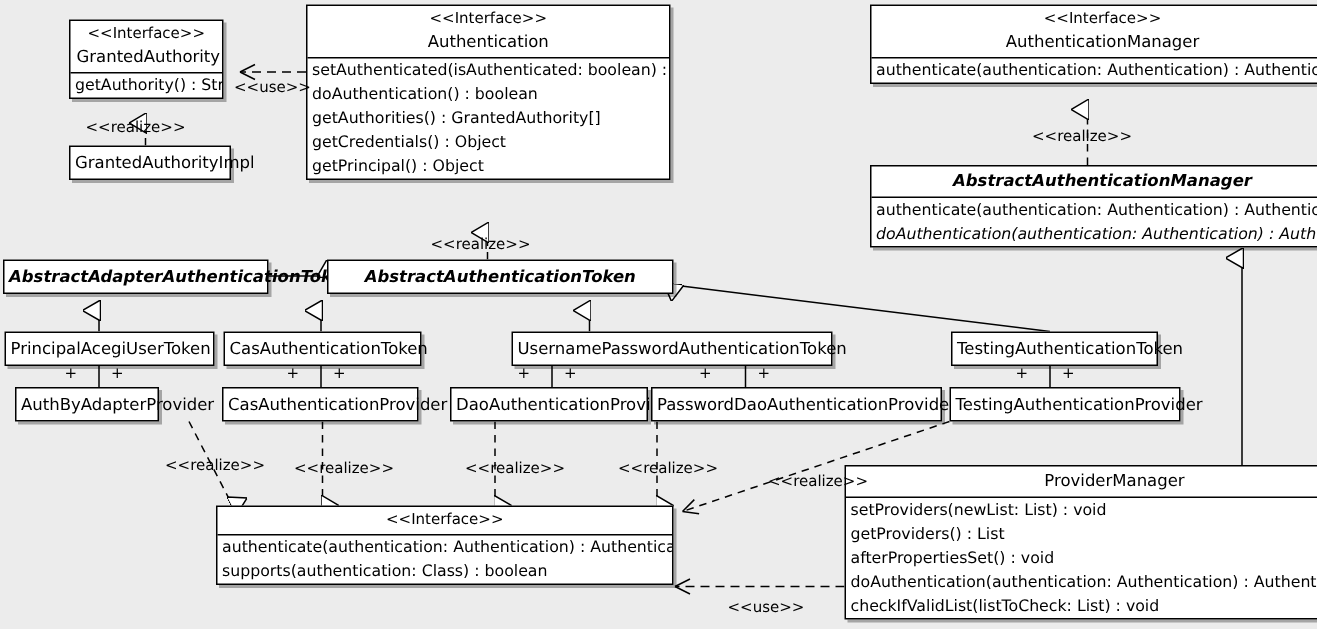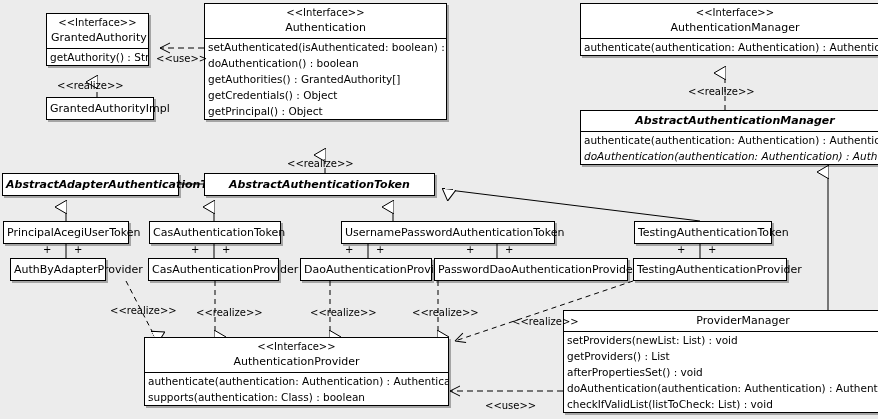--- a/index.html
+++ b/index.html
@@ -236,25 +236,25 @@
     <div class="compartment">
       <div class="member">authenticate(authentication: Authentication) : Authentication</div>
       <div class="member italic">doAuthentication(authentication: Authentication) : Authentication</div>
     </div>
   </div>
 
   <div class="uml-box" style="left:2px; top:173px; width:177px;">
     <div class="simple italic">AbstractAdapterAuthenticationToken</div>
   </div>
 
-  <div class="uml-box" style="left:204px; top:173px; width:231px;">
+  <div class="uml-box" style="left:218px; top:173px; width:231px;">
     <div class="simple italic">AbstractAuthenticationToken</div>
   </div>
 
-  <div class="uml-box" style="left:3px; top:221px; width:126px;">
+  <div class="uml-box" style="left:3px; top:221px; width:140px;">
     <div class="simple">PrincipalAcegiUserToken</div>
   </div>
 
   <div class="uml-box" style="left:149px; top:221px; width:132px;">
     <div class="simple">CasAuthenticationToken</div>
   </div>
 
   <div class="uml-box" style="left:341px; top:221px; width:214px;">
     <div class="simple">UsernamePasswordAuthenticationToken</div>
   </div>
@@ -279,21 +279,20 @@
     <div class="simple">PasswordDaoAuthenticationProvider</div>
   </div>
 
   <div class="uml-box" style="left:633px; top:258px; width:154px;">
     <div class="simple">TestingAuthenticationProvider</div>
   </div>
 
   <div class="uml-box" style="left:144px; top:337px; width:305px;">
     <div class="hdr">
       <span class="stereo">&lt;&lt;Interface&gt;&gt;</span>
-      <span class="cname">AuthenticationProvider</span>
     </div>
     <div class="compartment">
       <div class="member">authenticate(authentication: Authentication) : Authentication</div>
       <div class="member">supports(authentication: Class) : boolean</div>
     </div>
   </div>
 
   <div class="uml-box" style="left:563px; top:310px; width:360px;">
     <div class="hdr" style="padding-top:2px;">
       <span class="cname">ProviderManager</span>

